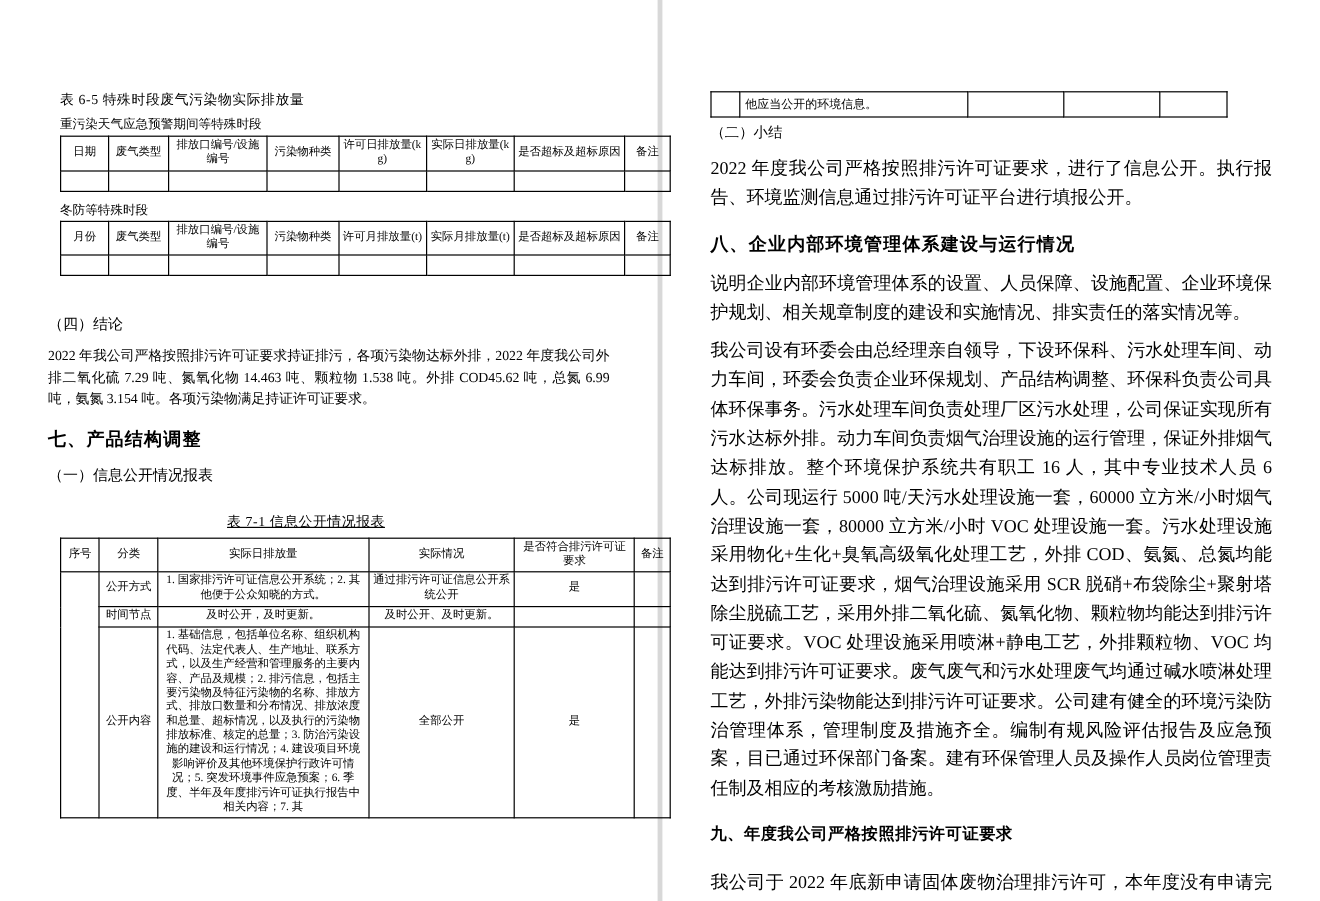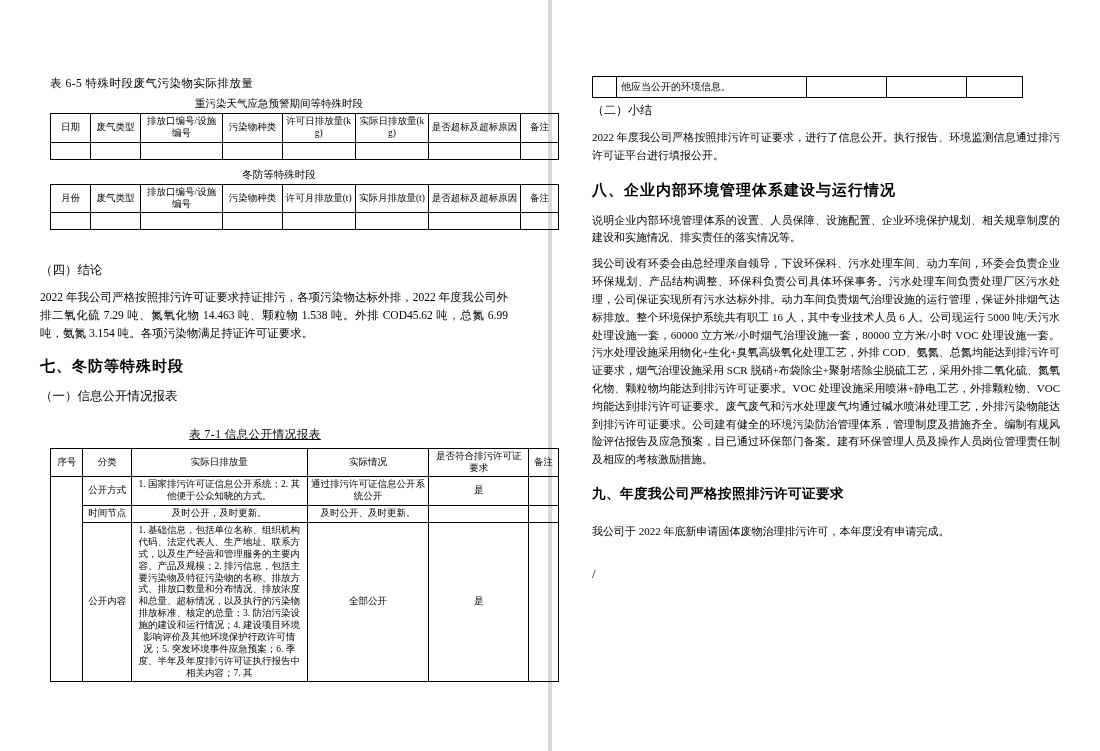--- a/index.html
+++ b/index.html
@@ -47,21 +47,20 @@
   }
 
   .tbl-caption {
     font-size: 11.5px;
     margin: 0 0 6px 10px;
     letter-spacing: 0.5px;
   }
   .sub-caption {
     font-size: 10.5px;
     margin: 0 0 2px 10px;
-    text-align: center;
   }
   table.grid {
     border-collapse: collapse;
     width: 509px;
     margin: 0 0 0 10px;
     table-layout: fixed;
   }
   table.grid td, table.grid th {
     border: 1px solid #000;
     font-size: 9.5px;
@@ -103,21 +102,21 @@
     table-layout: fixed;
   }
   table.grid-r td {
     border: 1px solid #000;
     font-size: 10px;
     padding: 2px 4px;
     vertical-align: middle;
     height: 16px;
   }
   .r-body {
-    font-size: 11px;
+    font-size: 15px;
     line-height: 1.62;
     text-align: justify;
     margin: 0;
   }
   .r-h {
     font-size: 15px;
     font-weight: bold;
     letter-spacing: 1px;
     margin: 16px 0 12px 0;
   }
@@ -230,21 +229,21 @@
           <td>&nbsp;</td>
           <td>&nbsp;</td>
         </tr>
       </tbody>
     </table>
 
     <div class="spacer-20"></div>
     <div class="h-sub">（四）结论</div>
     <div class="p-body">2022 年我公司严格按照排污许可证要求持证排污，各项污染物达标外排，2022 年度我公司外排二氧化硫 7.29 吨、氮氧化物 14.463 吨、颗粒物 1.538 吨。外排 COD45.62 吨，总氮 6.99 吨，氨氮 3.154 吨。各项污染物满足持证许可证要求。</div>
 
-    <div class="h-sec">七、冬防等特殊时段</div>
+    <div class="h-sec">七、产品结构调整</div>
     <div class="h-sub">（一）信息公开情况报表</div>
 
     <div class="spacer-12"></div>
     <div class="tbl-caption" style="text-align:center; margin-left:0; width:430px;text-decoration:underline;">表 7-1  信息公开情况报表</div>
 
     <table class="grid info-tbl">
       <colgroup>
         <col style="width:24px">
           <col style="width:36px">
           <col style="width:130px">

